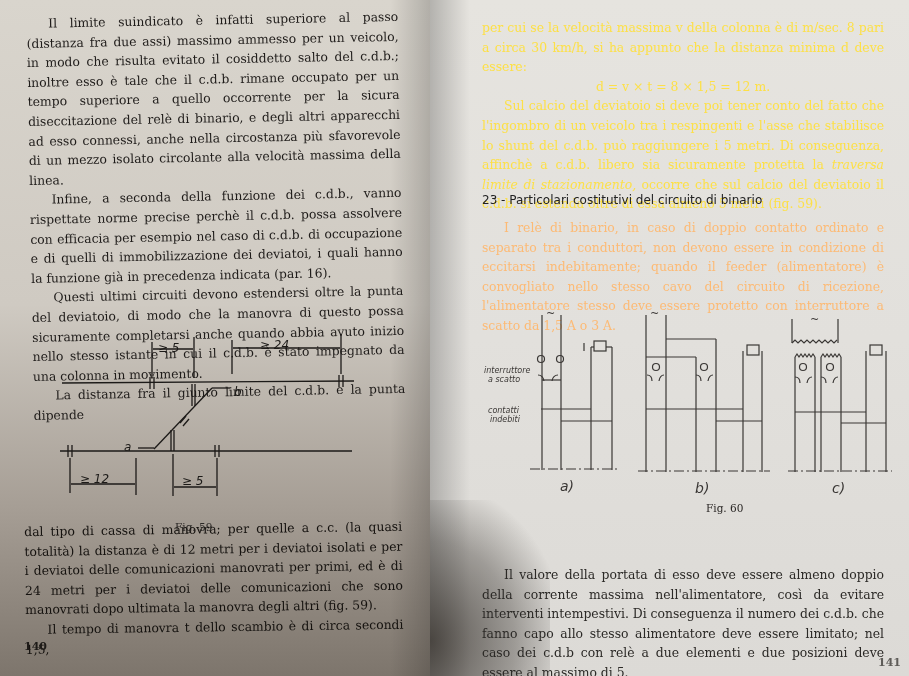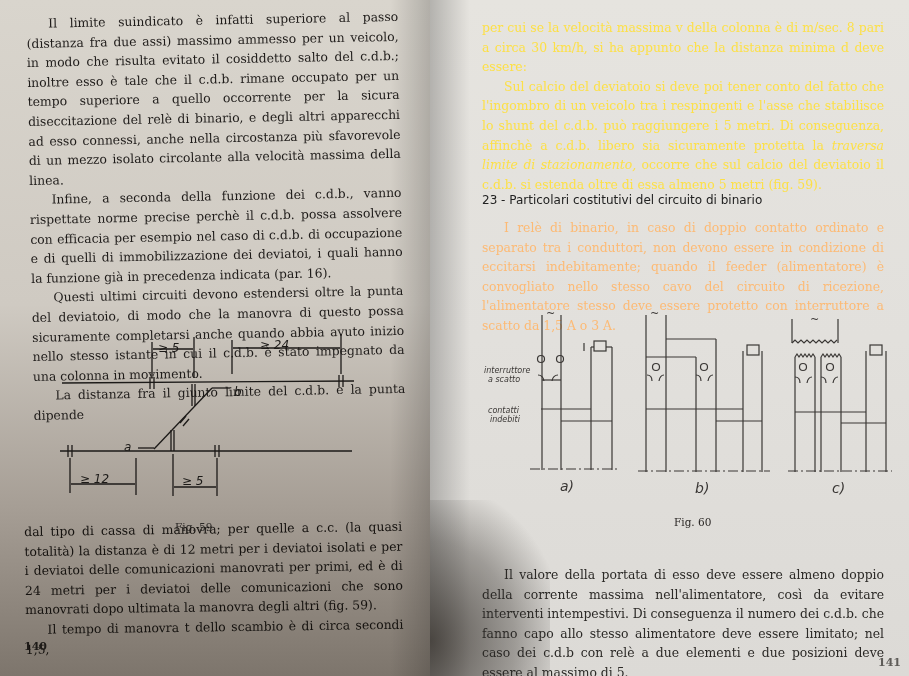--- a/index.html
+++ b/index.html
@@ -44,21 +44,21 @@
   .formula { text-align:center; text-indent:0 !important; }
   .section-heading {
     position:absolute; left:482px; top:193px; font-family:"DejaVu Sans", sans-serif;
     font-weight:normal; font-size:12px; color:#222;
   }
   .page-num { position:absolute; font-family:"DejaVu Serif", serif; font-weight:bold; font-size:11px; }
   .pn-left { left:24px; top:640px; color:#1e1b18; }
   .pn-right { left:878px; top:656px; color:#5e5c58; }
   .fig-caption { position:absolute; font-size:10.5px; color:#2a2725; }
   .cap59 { left:175px; top:501px;margin-top:20px; }
-  .cap60 { left:674px; top:502px;margin-top:14px; }
+  .cap60 { left:706px; top:502px; }
   svg { position:absolute; overflow:visible; }
   .hand { font-family:"DejaVu Sans", sans-serif; font-style:italic; }
   em { font-style:italic; }
 </style>
 </head>
 <body>
 
 <div class="page page-left"></div>
 
 <div class="page page-right"></div>
@@ -123,20 +123,21 @@
 <div class="fig-caption cap59">Fig. 59</div>
 
 <div class="text left-bottom">
   <p class="noind">dal tipo di cassa di manovra; per quelle a c.c. (la quasi totalità) la distanza è di 12 metri per i deviatoi isolati e per i deviatoi delle comunicazioni manovrati per primi, ed è di 24 metri per i deviatoi delle comunicazioni che sono manovrati dopo ultimata la manovra degli altri (fig. 59).</p>
   <p>Il tempo di manovra t dello scambio è di circa secondi 1,5,</p>
 </div>
 <div class="page-num pn-left">140</div>
 
 <div class="text right-top">
   <p class="noind">per cui se la velocità massima v della colonna è di m/sec. 8 pari a circa 30 km/h, si ha appunto che la distanza minima d deve essere:</p>
+  <p class="formula">d = v × t = 8 × 1,5 = 12 m.</p>
   <p><span>Sul calcio del deviatoio si deve poi tener conto del fatto che l'ingombro di un veicolo tra i respingenti e l'asse che stabilisce lo shunt del c.d.b. può raggiungere i 5 metri. Di conseguenza, affinchè a c.d.b. libero sia sicuramente protetta la </span><em>traversa limite di stazionamento,</em><span> occorre che sul calcio del deviatoio il c.d.b. si estenda oltre di essa almeno 5 metri (fig. 59).</span></p>
 </div>
 
 <div class="section-heading">23 - Particolari costitutivi del circuito di binario</div>
 
 <div class="text right-mid">
   <p>I relè di binario, in caso di doppio contatto ordinato e separato tra i conduttori, non devono essere in condizione di eccitarsi indebitamente; quando il feeder (alimentatore) è convogliato nello stesso cavo del circuito di ricezione, l'alimentatore stesso deve essere protetto con interruttore a scatto da 1,5 A o 3 A.</p>
 </div>
 
 <svg width="439" height="200" style="left:470px;top:305px;" viewBox="0 0 439 200">

